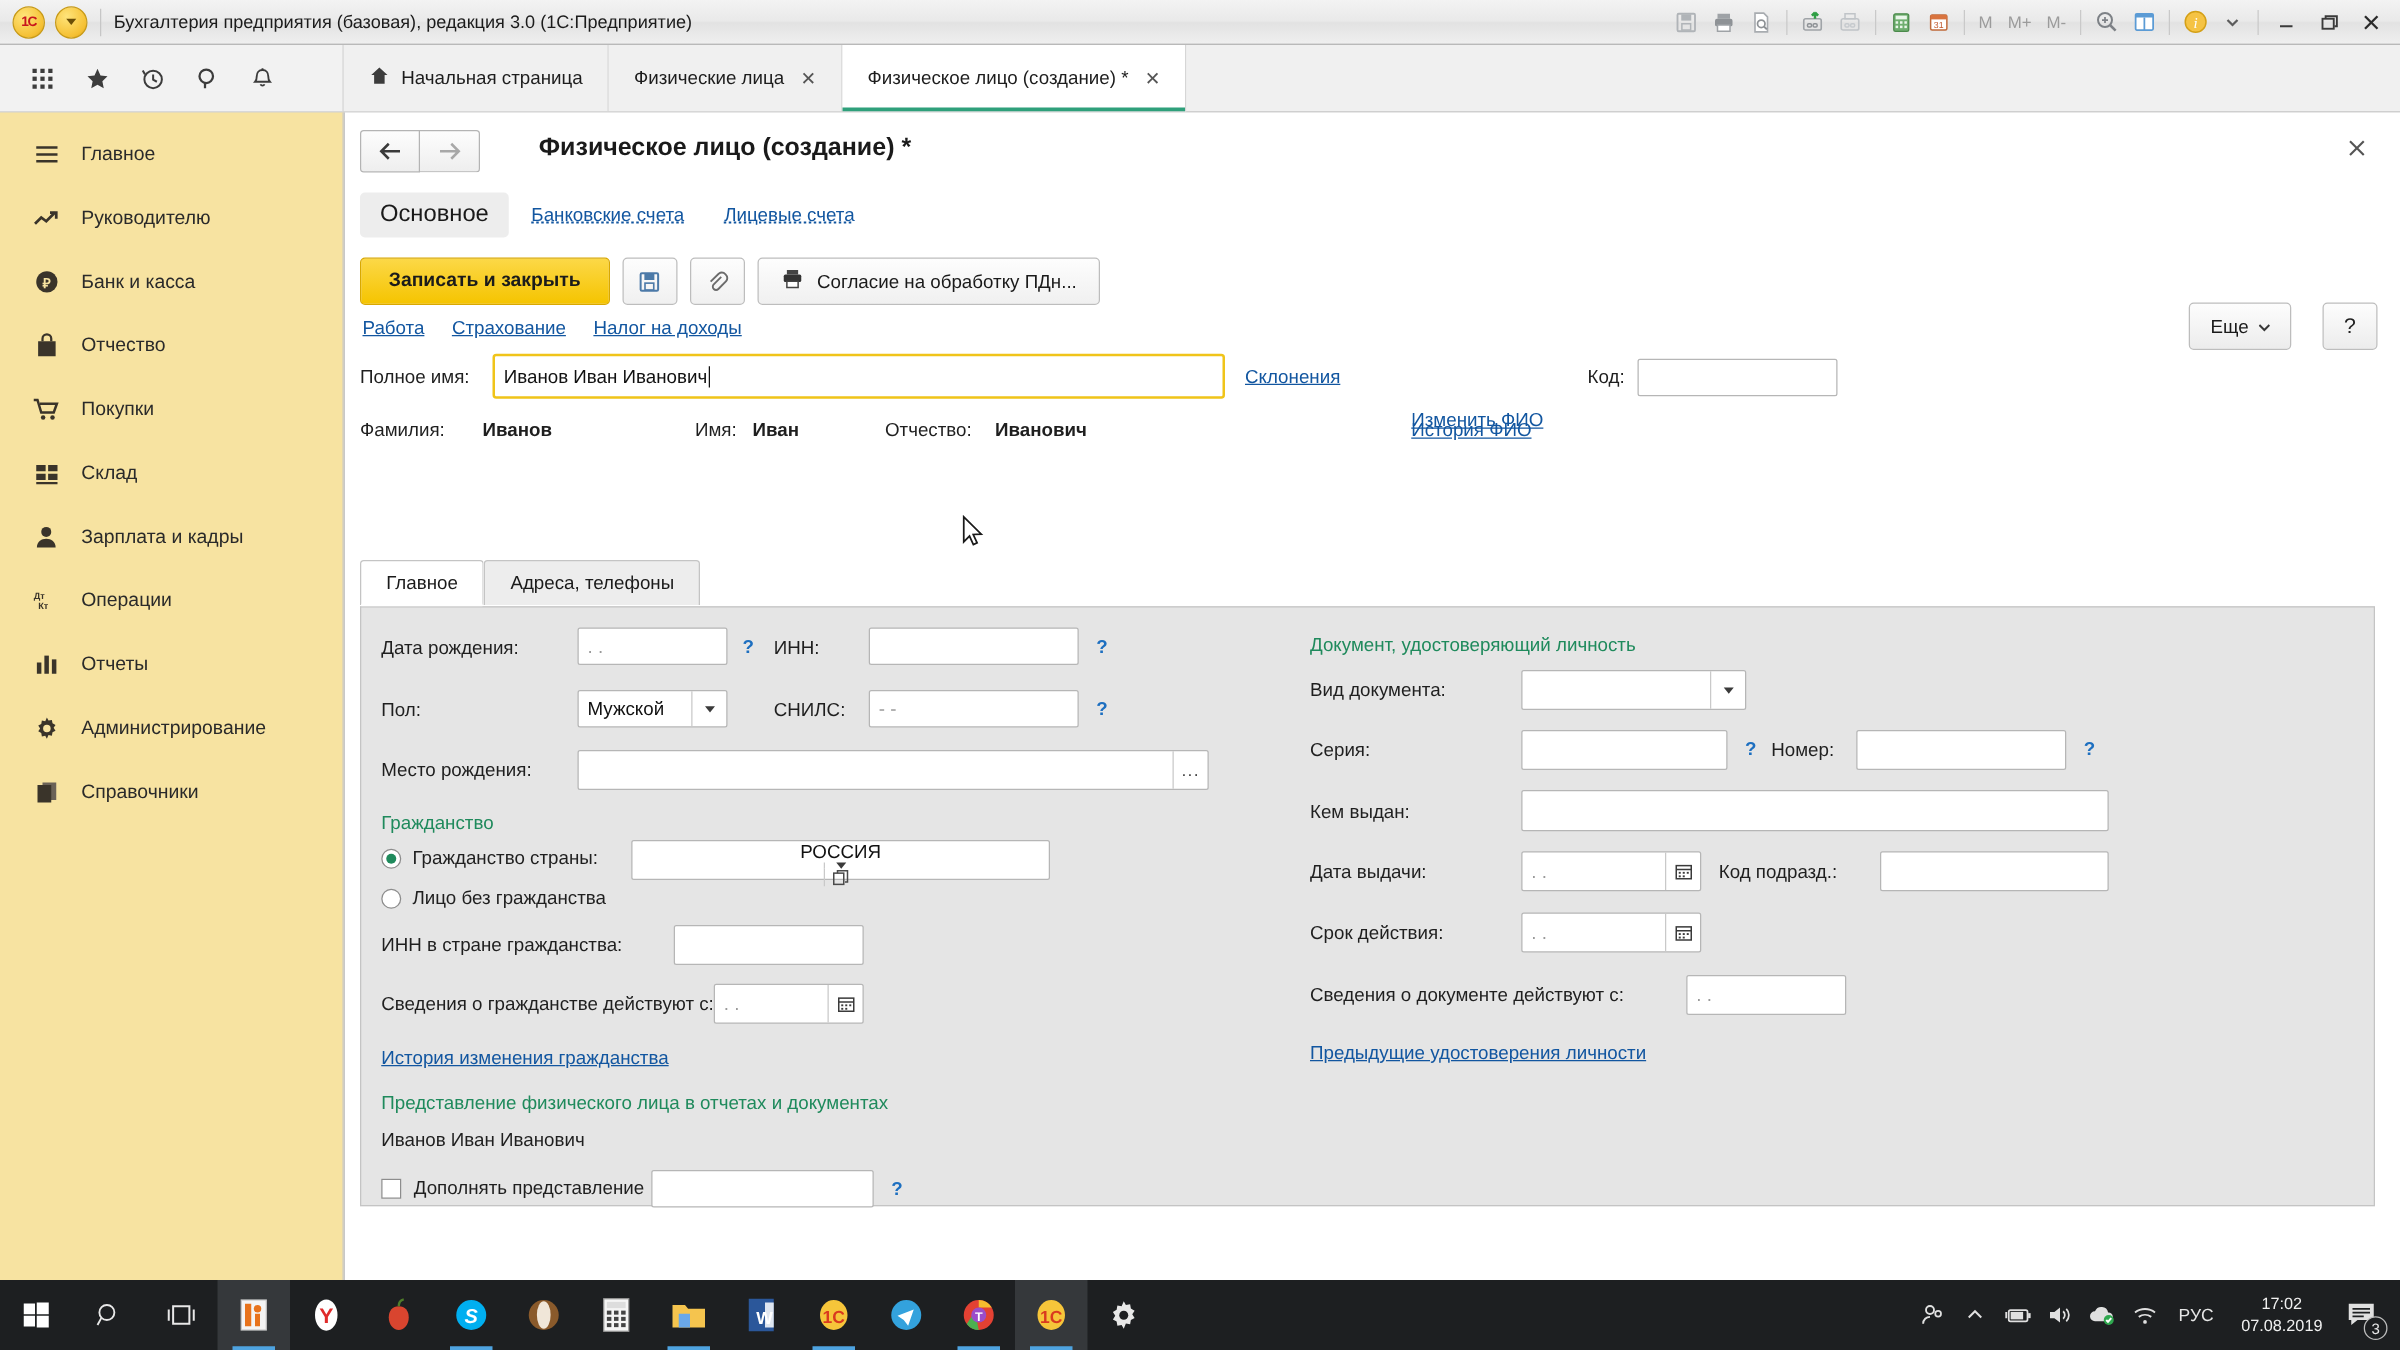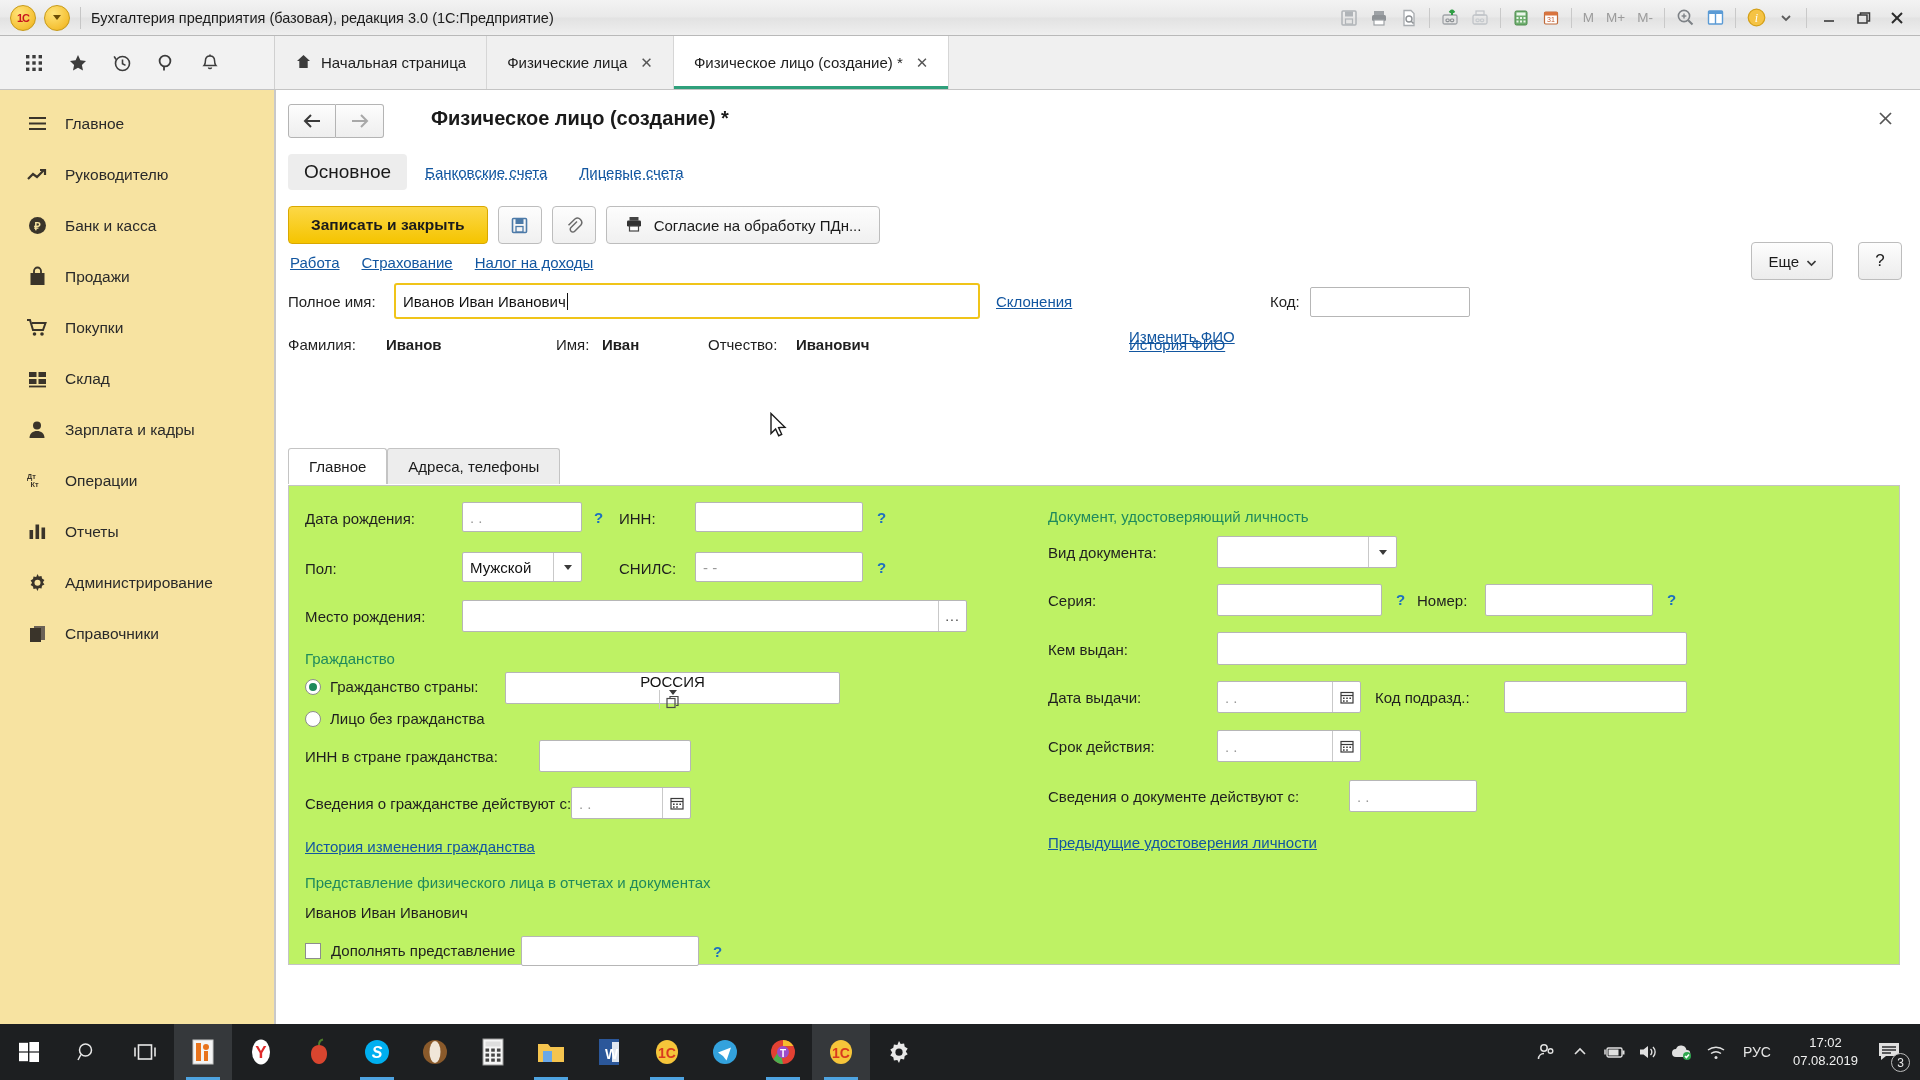--- a/index.html
+++ b/index.html
@@ -115,21 +115,21 @@
   .caret { display:inline-block;width:1px;height:17px;background:#111;margin-left:1px; }
   .lnk { color:#1256a0;text-decoration:underline;font-size:15px; }
   .ph { color:#9a9a9a; }
   .qm { color:#1d6fc0;font-size:15px;font-weight:bold; }
 
   .dd-arrow { width:28px;border-left:1px solid #c9c9c9;display:flex;align-items:center;justify-content:center;height:100%; }
   .dd-arrow i { width:0;height:0;border-left:4px solid transparent;border-right:4px solid transparent;border-top:5px solid #3a3a3a; }
   .ell-btn { width:28px;border-left:1px solid #c9c9c9;display:flex;align-items:center;justify-content:center;height:100%;font-size:14px;color:#444;letter-spacing:1px; }
 
   
-  .panel { position:absolute;left:12px;top:395px;width:1612px;height:480px;border:1px solid #c4c4c4;background:#bef264; }
+  .panel { position:absolute;left:12px;top:395px;width:1612px;height:480px;border:1px solid #c4c4c4;background:#e5e5e5; }
   .itabs { position:absolute;left:12px;top:358px;display:flex;z-index:5; }
   .itab {
     font-size:15px;padding:9px 20px;border:1px solid #c4c4c4;border-bottom:none;color:#1a1a1a;background:#ededed;
     border-radius:3px 3px 0 0;
   }
   .itab.active { background:#ffffff;position:relative;z-index:6; }
   .itab.active:after { content:"";position:absolute;left:0;right:0;bottom:-1px;height:2px;background:#fff; }
 
   .grp-title { color:#1f8a5c;font-size:15px; }
   .radio { width:16px;height:16px;border-radius:50%;border:1px solid #8d8d8d;background:#fff;display:inline-flex;align-items:center;justify-content:center;vertical-align:middle; }
@@ -372,21 +372,21 @@
       </span>
       <span>Банк и касса</span>
     </div>
     <div class="side-item">
       <span class="side-ic">
         <svg width="19" height="21" viewBox="0 0 19 21">
             <path d="M6 7V5a3.5 3.5 0 017 0v2" fill="none" stroke="#3a342a" stroke-width="1.8"></path>
             <rect x="2.5" y="7" width="14" height="12" fill="#3a342a"></rect>
           </svg>
       </span>
-      <span>Продажи</span>
+      <span>Отчество</span>
     </div>
     <div class="side-item">
       <span class="side-ic">
         <svg width="22" height="21" viewBox="0 0 22 21">
             <path d="M1 3h3l3 10h10l2.5-7H6" fill="none" stroke="#3a342a" stroke-width="2"></path>
             <circle cx="8.5" cy="17" r="1.8" fill="#3a342a"></circle>
             <circle cx="16" cy="17" r="1.8" fill="#3a342a"></circle>
           </svg>
       </span>
       <span>Покупки</span>

